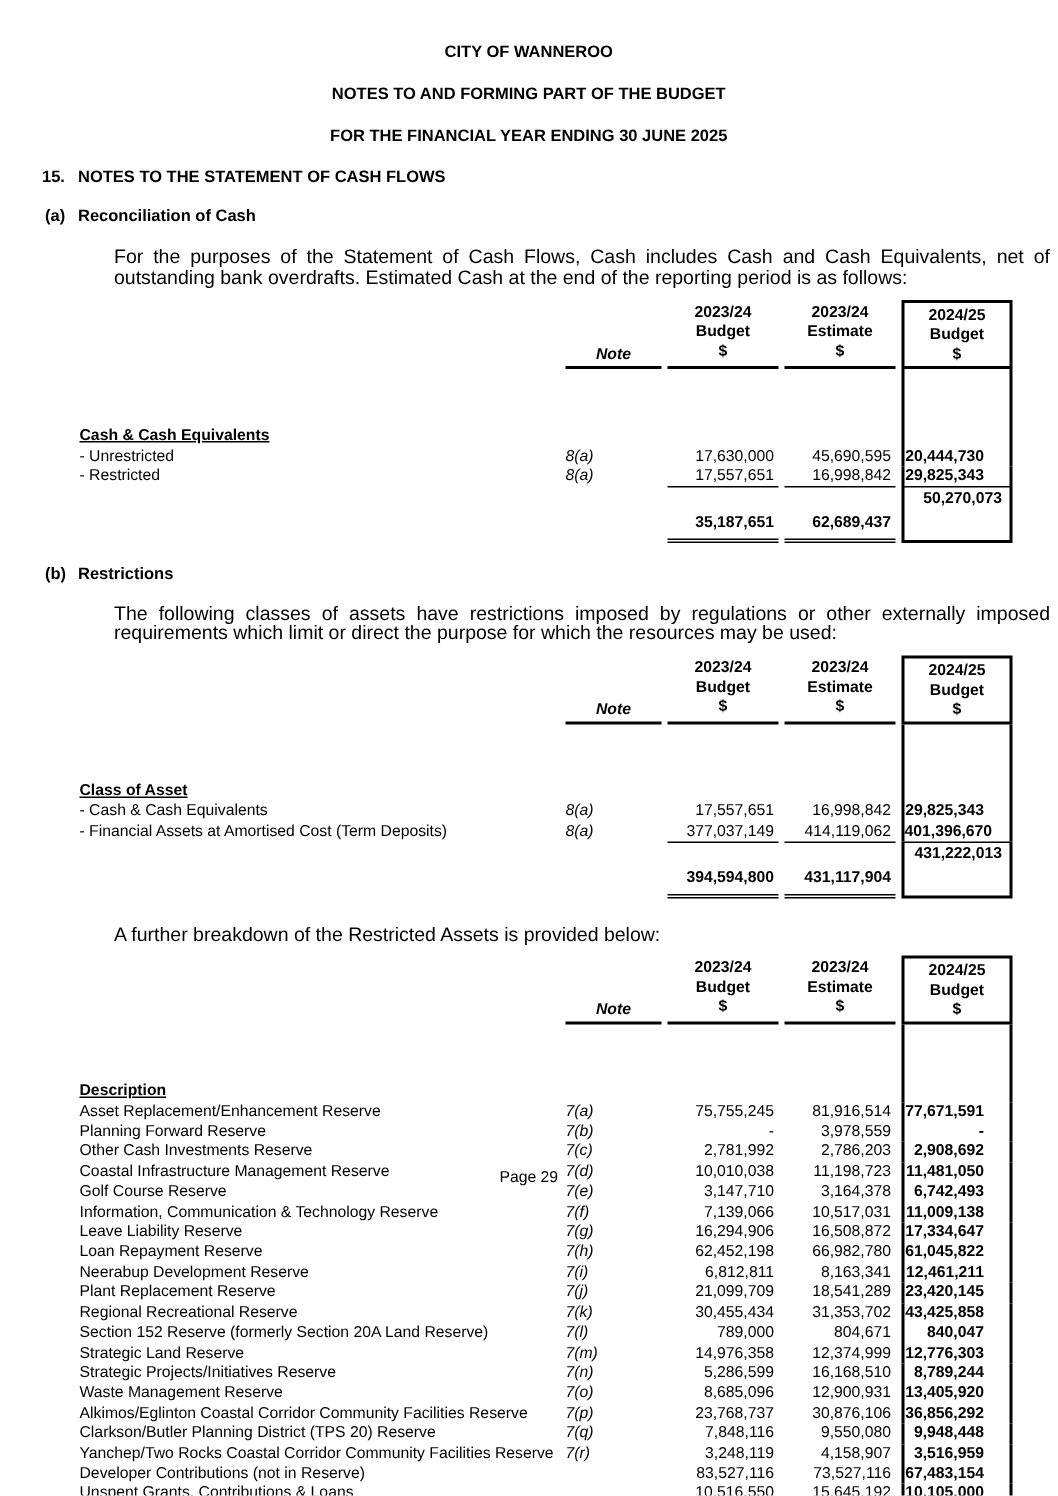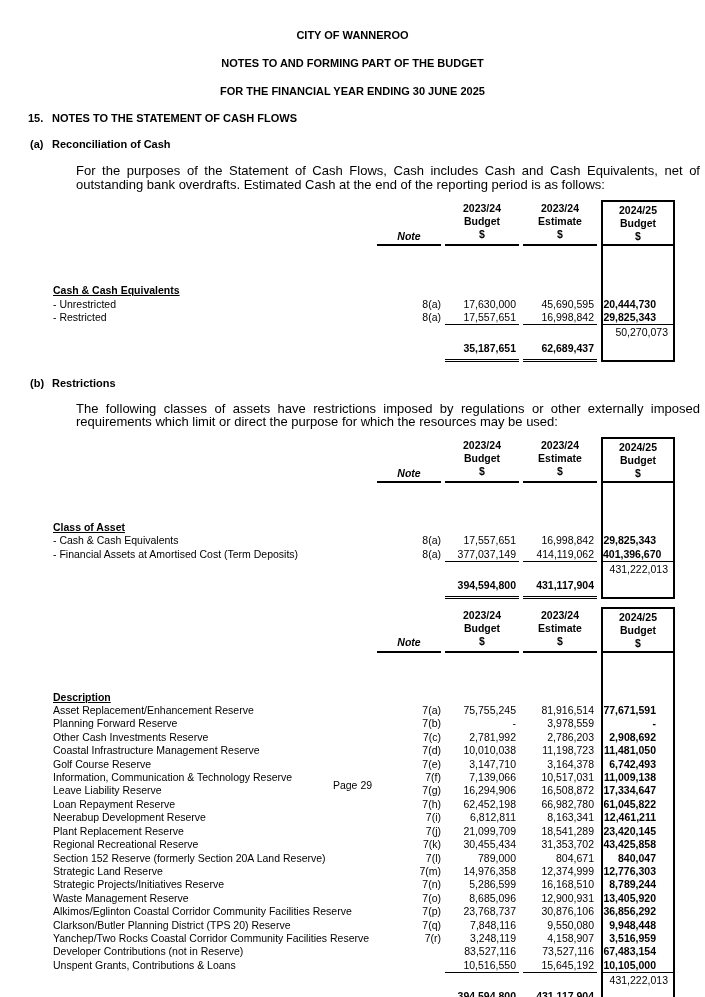--- a/index.html
+++ b/index.html
@@ -71,31 +71,31 @@
   .h-box div { line-height: 13px; }
 
   
   .group-cell {
     font-weight: bold; text-decoration: underline;
     padding-top: 3px;
     margin-top: 35px;
   }
   .pad-spacer { padding-top: 3px; }
   .r-label { }
-  .r-note { text-align: right; }
+  .r-note { text-align: left; font-style: italic; }
   .r-money { text-align: right; padding-right: 3px; }
   .box-side { border-left: 2px solid #000; border-right: 2px solid #000; font-weight: bold; padding-right: 17px; }
   .total-cell {
     font-weight: bold;
     border-top: 1px solid #000;
     border-bottom: 3px double #000;
     padding-top: 17px; padding-bottom: 2px;
   }
   .box-total {
-    font-weight: normal;
+    font-weight: bold;
     border-top: 1px solid #000;
     border-left: 2px solid #000; border-right: 2px solid #000;
     border-bottom: 2px solid #000;
     padding-top: 1px; padding-bottom: 20px; padding-right: 5px;
   }
   .tbl-gap { margin-top: 9px; }
   .tbl-gap2 { margin-top: 8px; }
 
   .footer {
     position: absolute; left: 0; right: 0; bottom: 21px;
@@ -165,20 +165,21 @@
           <div>2024/25</div>
           <div>Budget</div>
           <div>$</div>
         </div></div>
       <div class="t-row"><div class="cell group-cell">Class of Asset</div><div class="cell pad-spacer"></div><div class="cell pad-spacer"></div><div class="cell pad-spacer"></div><div class="cell pad-spacer box-side"></div></div>
       <div class="t-row"><div class="cell r-label">- Cash &amp; Cash Equivalents</div><div class="cell r-note">8(a)</div><div class="cell r-money">17,557,651</div><div class="cell r-money">16,998,842</div><div class="cell r-money box-side">29,825,343</div></div>
       <div class="t-row"><div class="cell r-label">- Financial Assets at Amortised Cost (Term Deposits)</div><div class="cell r-note">8(a)</div><div class="cell r-money">377,037,149</div><div class="cell r-money">414,119,062</div><div class="cell r-money box-side">401,396,670</div></div>
       <div class="t-row"><div class="cell"></div><div class="cell"></div><div class="cell r-money total-cell">394,594,800</div><div class="cell r-money total-cell">431,117,904</div><div class="cell r-money box-total">431,222,013</div></div>
     </div>
 
+  <div class="para single" style="margin-top:17px">A further breakdown of the Restricted Assets is provided below:</div>
 
   <div class="fin-table tbl-gap2">
       <div class="t-row"><div class="cell h-label"></div><div class="cell h-note">Note</div><div class="cell h-money">
           <div>2023/24</div>
           <div>Budget</div>
           <div>$</div>
         </div><div class="cell h-money">
           <div>2023/24</div>
           <div>Estimate</div>
           <div>$</div>

